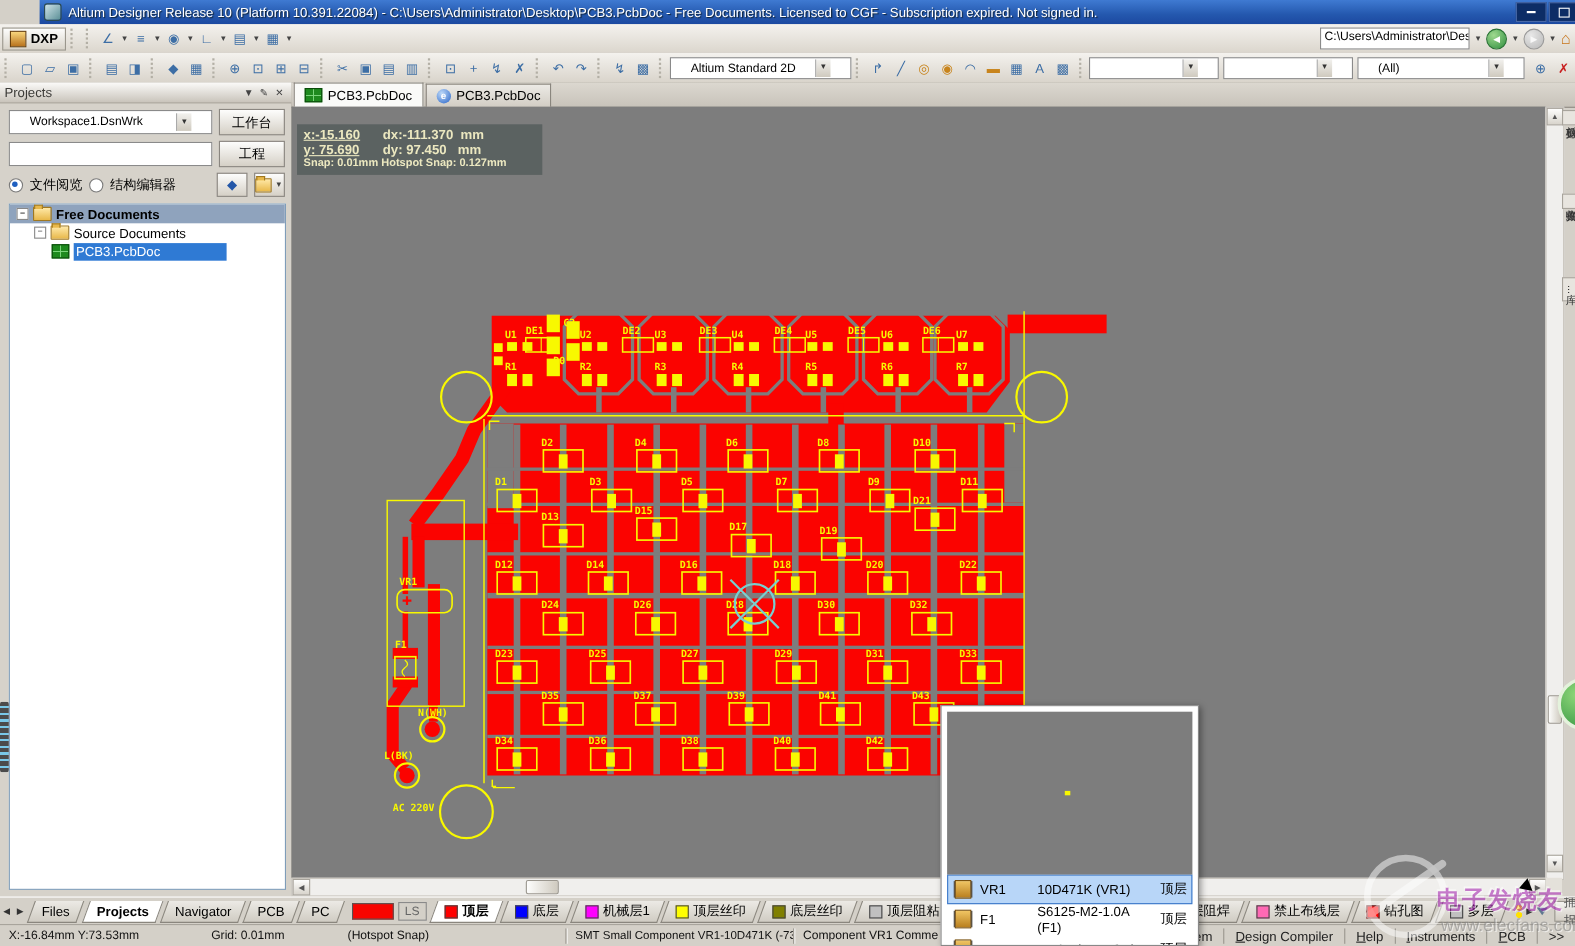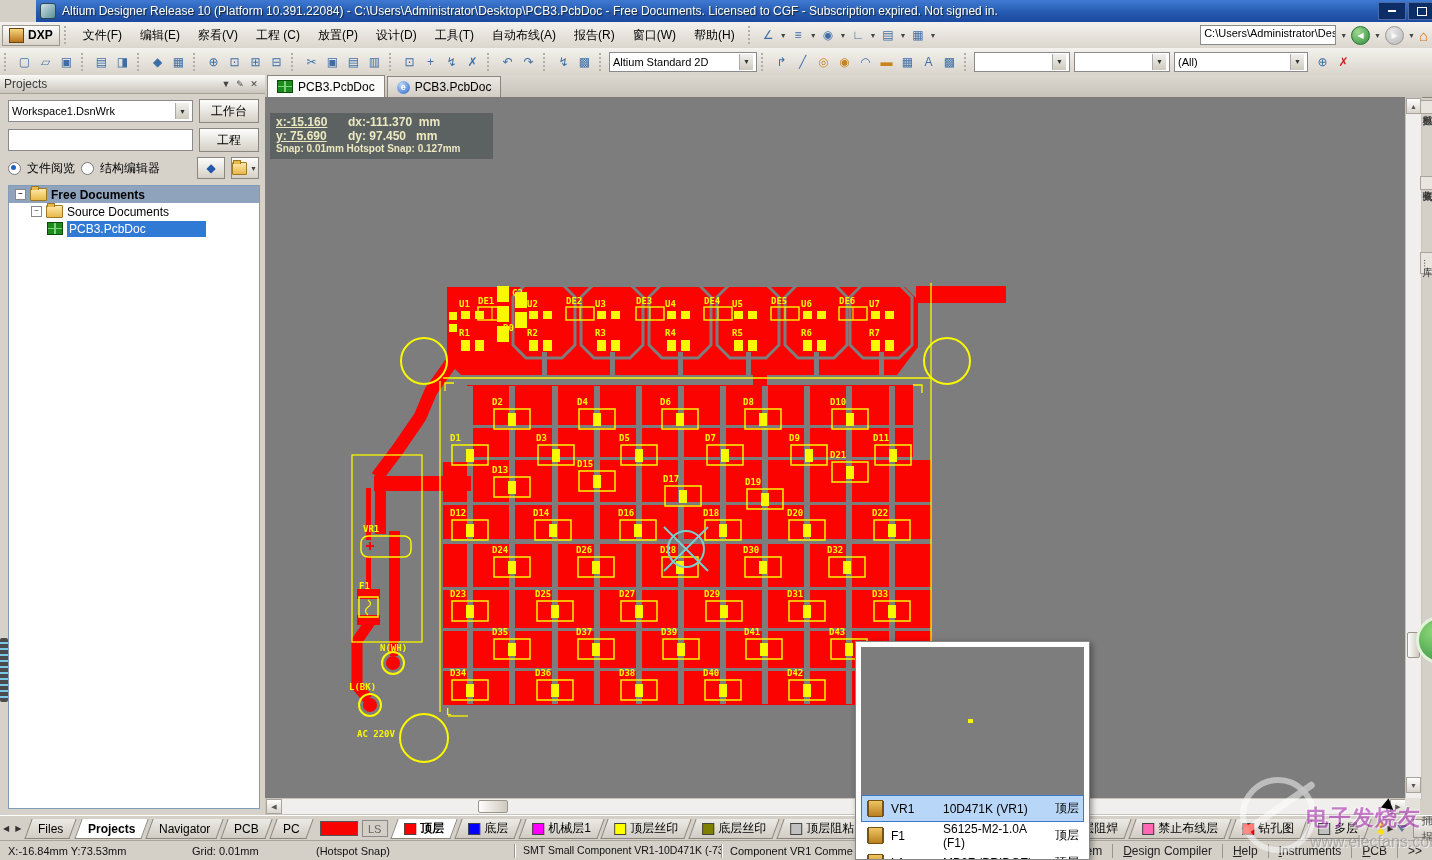--- a/index.html
+++ b/index.html
@@ -32,21 +32,21 @@
     font-size:11px;padding:1px 3px;white-space:nowrap;overflow:hidden;}
   .navcirc{width:17px;height:17px;border-radius:50%;display:flex;align-items:center;justify-content:center;
     font-size:8px;color:#fff;}
   #nav-back{background:radial-gradient(circle at 35% 30%,#9fd98f,#2f8f3f);border:1px solid #256f31;}
   #nav-fwd{background:radial-gradient(circle at 35% 30%,#e8e8e8,#b8b8b8);border:1px solid #999;color:#f8f8f8;}
   #home-icon{color:#c8761c;font-size:15px;font-weight:bold;}
   
   #toolbar{left:0;top:48px;width:1432px;height:27px;background:linear-gradient(#f4f2ee,#d9d4cb);
     border-bottom:1px solid #a8a49a;display:flex;align-items:center;}
   .combo{height:18px;background:#fff;border:1px solid #8a8a8a;display:flex;align-items:center;
-    font-size:11px;padding:0 3px;position:relative;}
+    font-size:11px;padding:0 18px;position:relative;}
   .combo .cbtext{flex:1;white-space:nowrap;overflow:hidden;}
   .combo .cbarr{width:13px;height:16px;background:linear-gradient(#f2f1ee,#cfcabf);
     border-left:1px solid #aaa;display:flex;align-items:center;justify-content:center;font-size:7px;color:#333;margin-left:3px;}
   
   #projects-panel{left:0;top:75px;width:265px;height:740px;background:#d6d2ca;border-right:1px solid #9a968c;}
   #projects-header{height:18px;background:linear-gradient(#fbfaf8,#c9c4bb);border-bottom:1px solid #a8a49a;
     display:flex;align-items:center;padding:0 4px;color:#3c3b38;}
   #projects-header .sp{flex:1;}
   .hdr-ico{width:14px;text-align:center;font-size:9px;color:#444;}
   .prow{display:flex;align-items:center;margin:5px 6px 0 8px;gap:6px;}
@@ -159,33 +159,20 @@
     </div>
   <div class="winbtn">×</div>
 </div>
 
 <div id="menubar" class="abs">
   <div id="dxp-btn">
     <div id="dxp-icon"></div>
     <span>DXP</span>
   </div>
   <div class="vgrip"></div>
-  <div id="menu-items" style="display:flex;">
-      <div class="menu-item">文件(F)</div>
-      <div class="menu-item">编辑(E)</div>
-      <div class="menu-item">察看(V)</div>
-      <div class="menu-item">工程 (C)</div>
-      <div class="menu-item">放置(P)</div>
-      <div class="menu-item">设计(D)</div>
-      <div class="menu-item">工具(T)</div>
-      <div class="menu-item">自动布线(A)</div>
-      <div class="menu-item">报告(R)</div>
-      <div class="menu-item">窗口(W)</div>
-      <div class="menu-item">帮助(H)</div>
-    </div>
   <div class="vgrip"></div>
   <div id="menu-right-icons" style="display:flex;align-items:center;">
       <div class="tbicon">∠</div>
       <div class="ddarrow">▼</div>
       <div class="tbicon">≡</div>
       <div class="ddarrow">▼</div>
       <div class="tbicon">◉</div>
       <div class="ddarrow">▼</div>
       <div class="tbicon">∟</div>
       <div class="ddarrow">▼</div>

